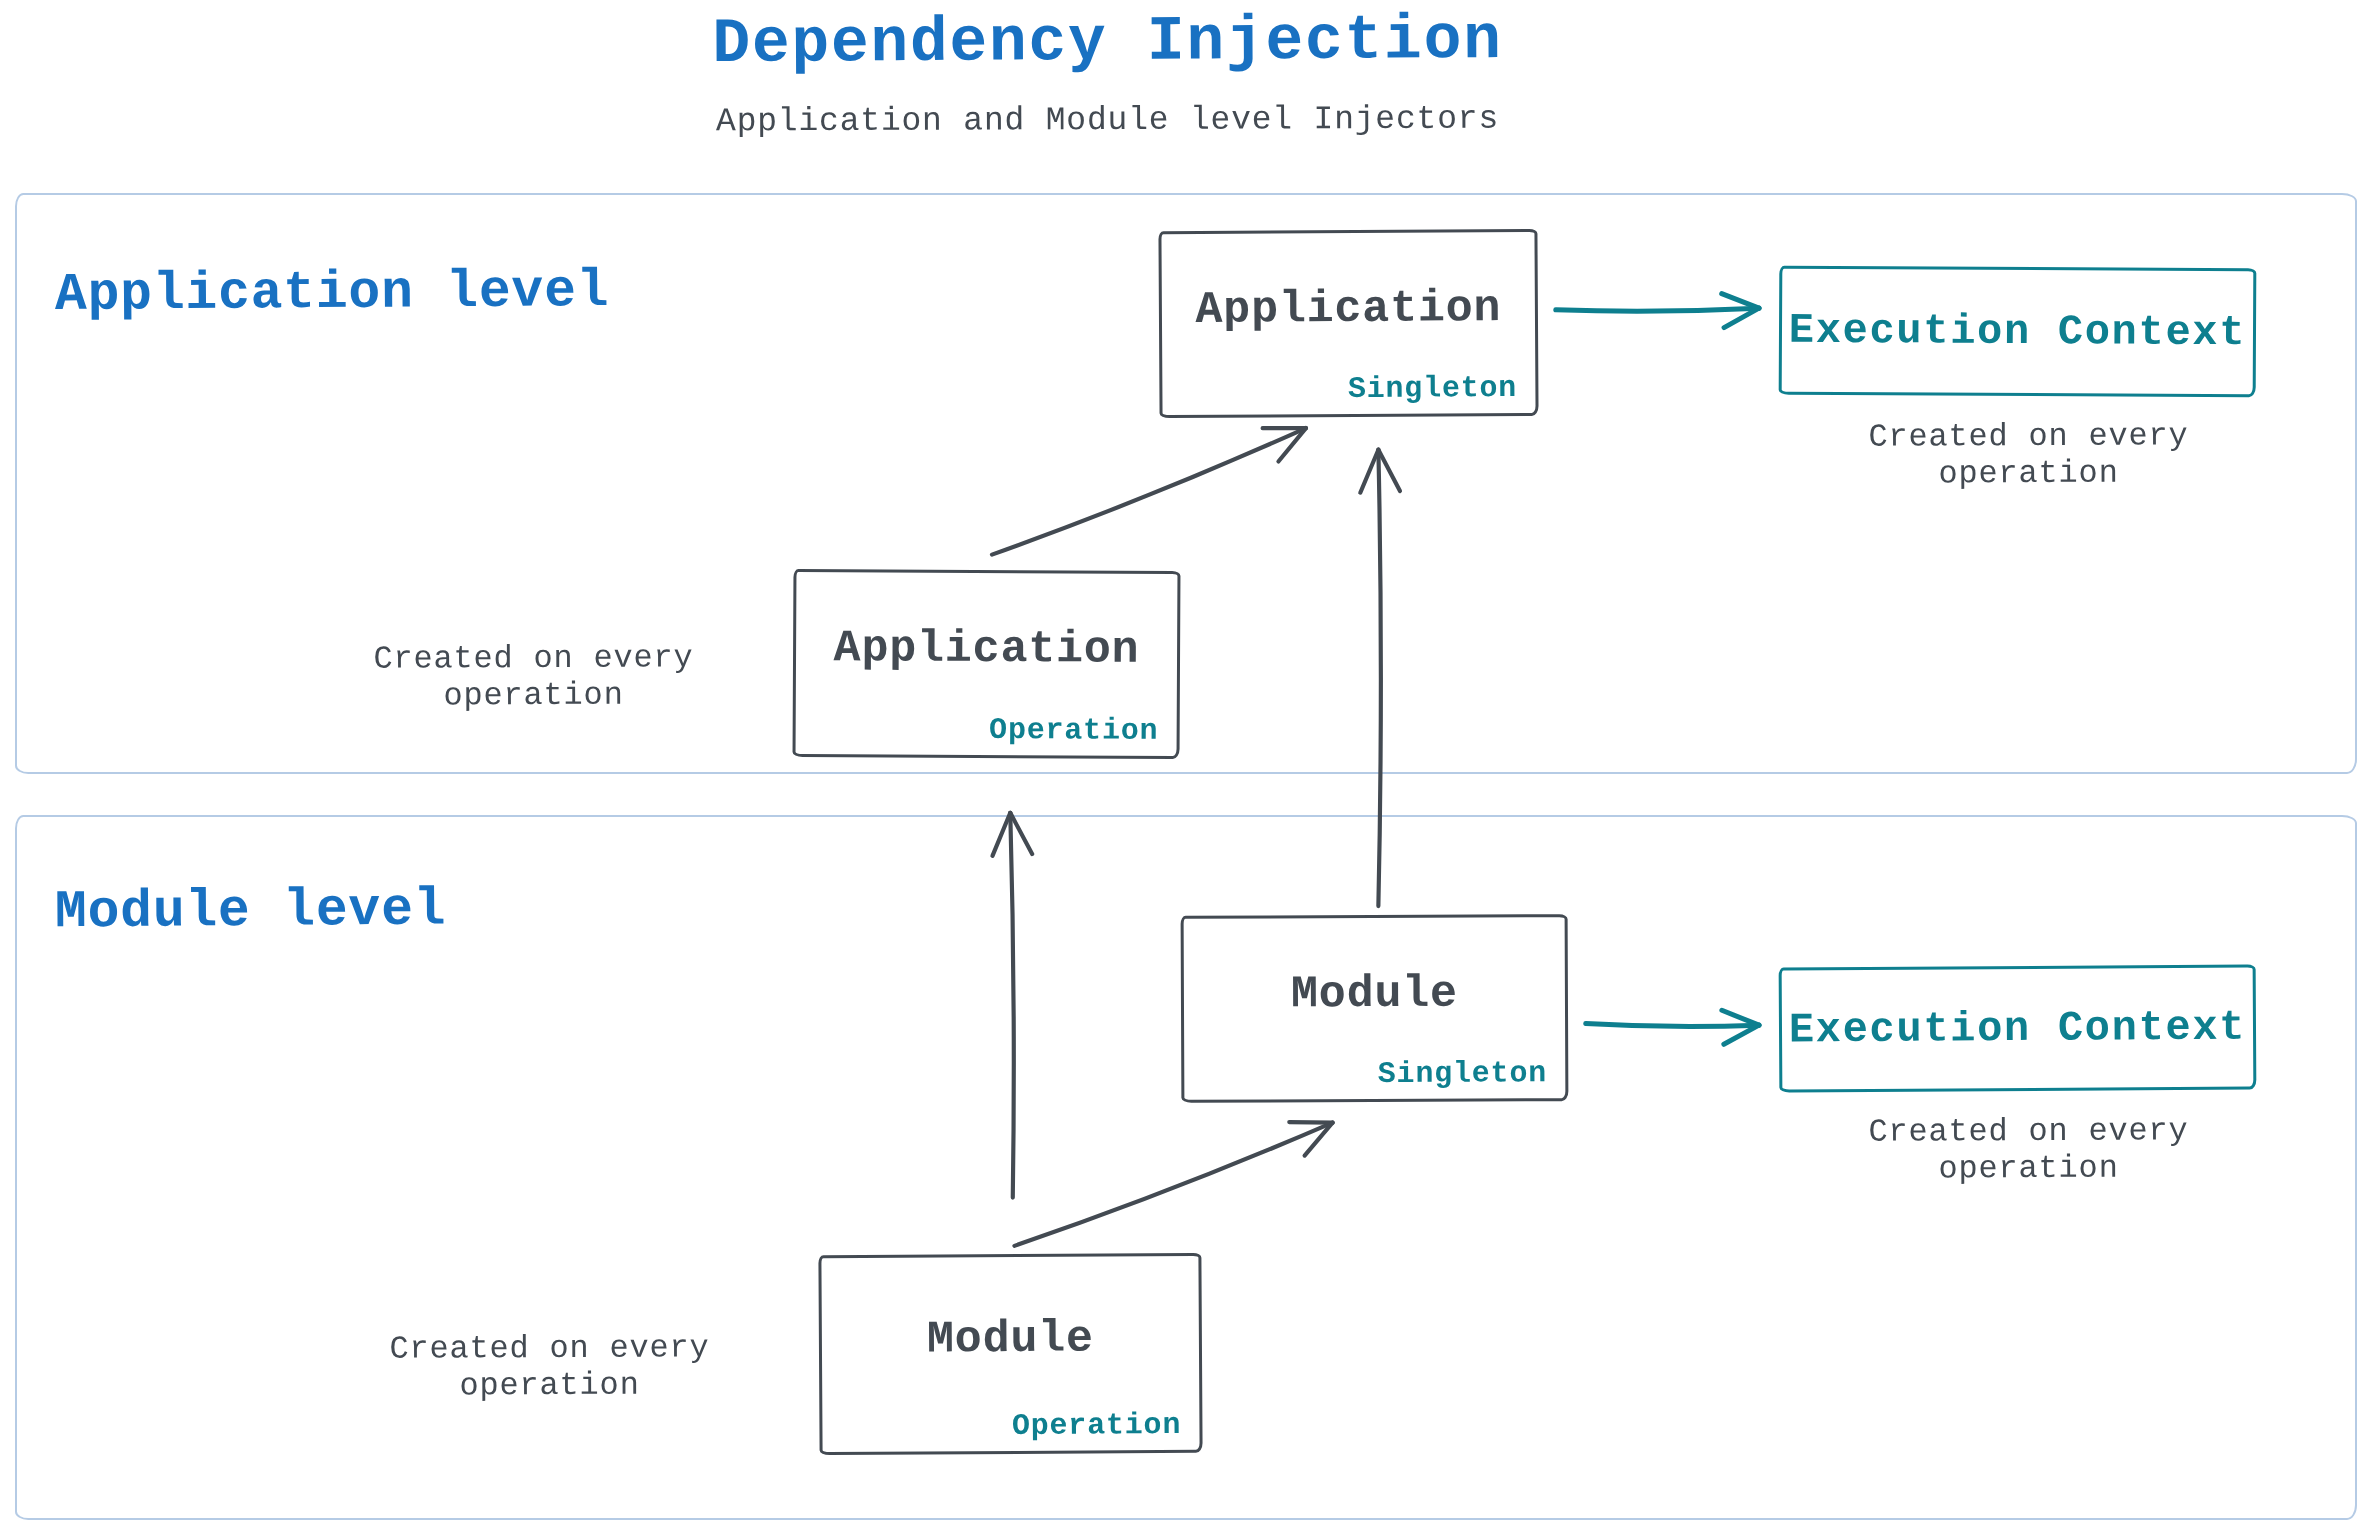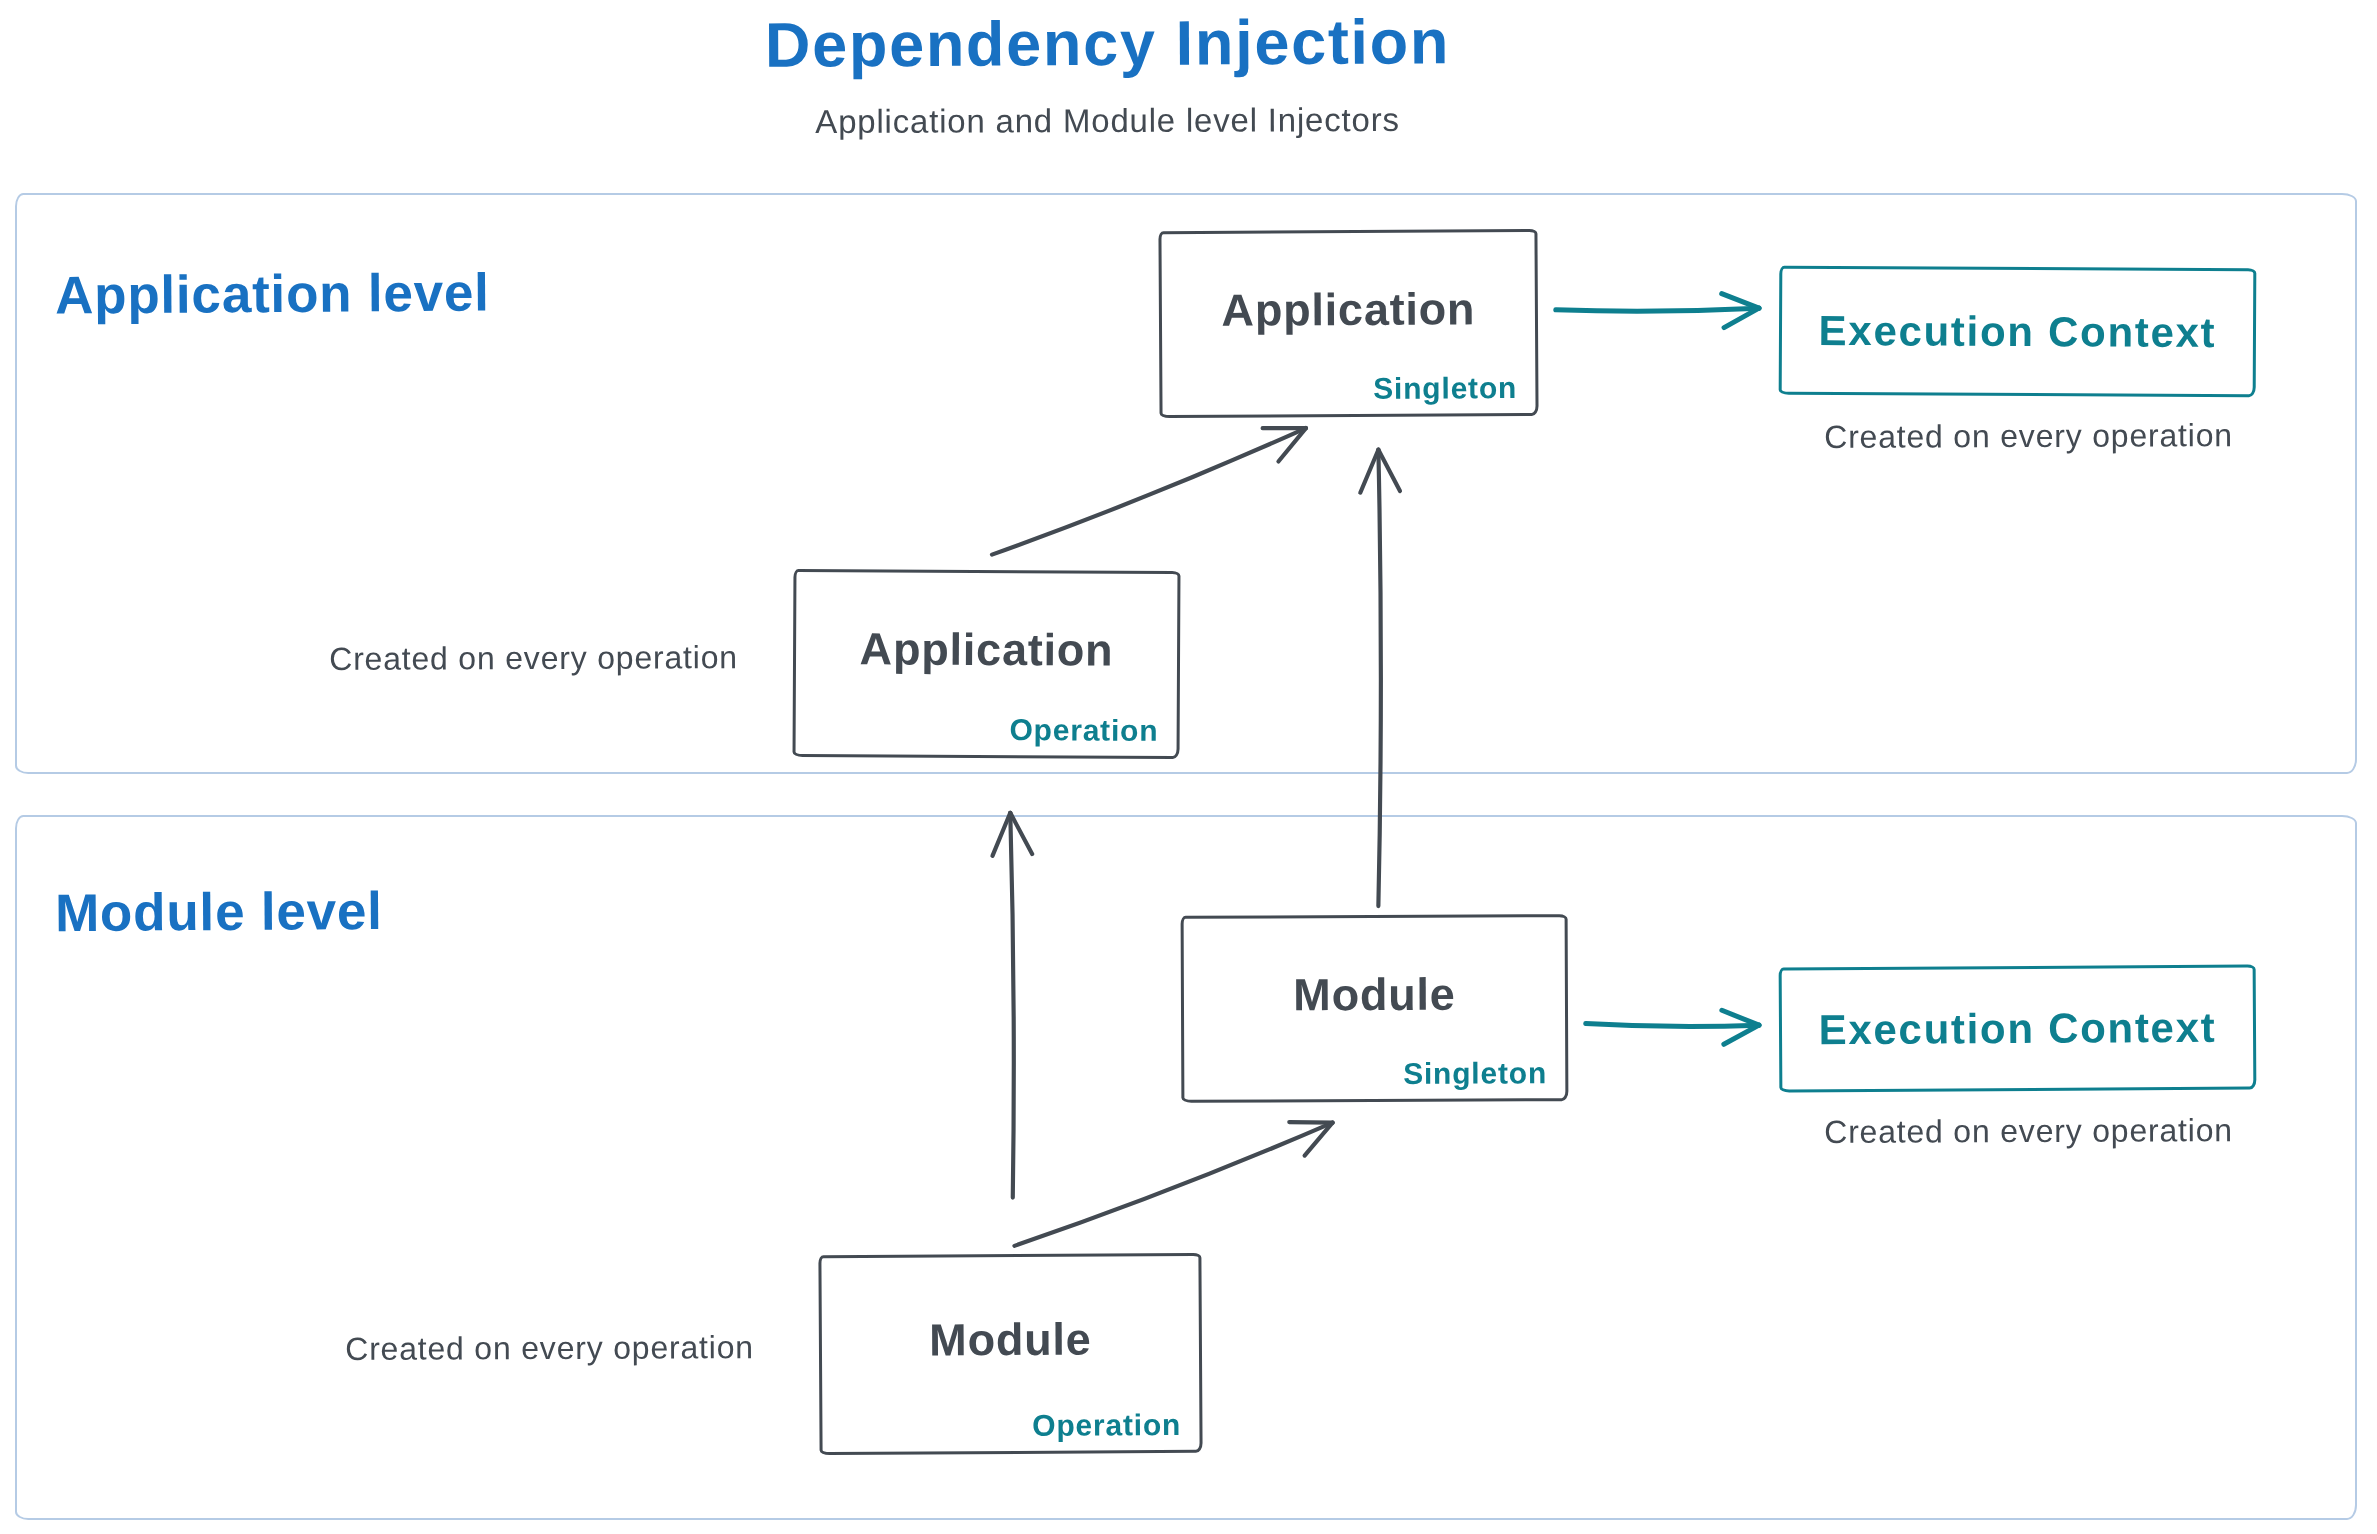--- a/index.html
+++ b/index.html
@@ -6,21 +6,21 @@
     --blue:#1971c2;
     --dark:#434a52;
     --teal:#0e7f8f;
     --frame:#b5cbe5;
     --bg:#ffffff;
   }
   *{box-sizing:border-box;}
   html,body{margin:0;padding:0;background:var(--bg);}
   .canvas{
     position:relative;width:2377px;height:1534px;background:var(--bg);
-    font-family:Liberation Sans, sans-serif;overflow:hidden;
+    font-family:Liberation Mono, monospace;overflow:hidden;
   }
   .title{
     position:absolute;left:666px;top:6.7px;width:883px;text-align:center;
     font-size:63px;font-weight:bold;color:var(--blue);letter-spacing:1.7px;
     transform:rotate(-0.3deg);
   }
   .subtitle{
     position:absolute;left:666px;top:102px;width:883px;text-align:center;
     font-size:33px;color:var(--dark);letter-spacing:0.8px;transform:rotate(-0.2deg);
   }

